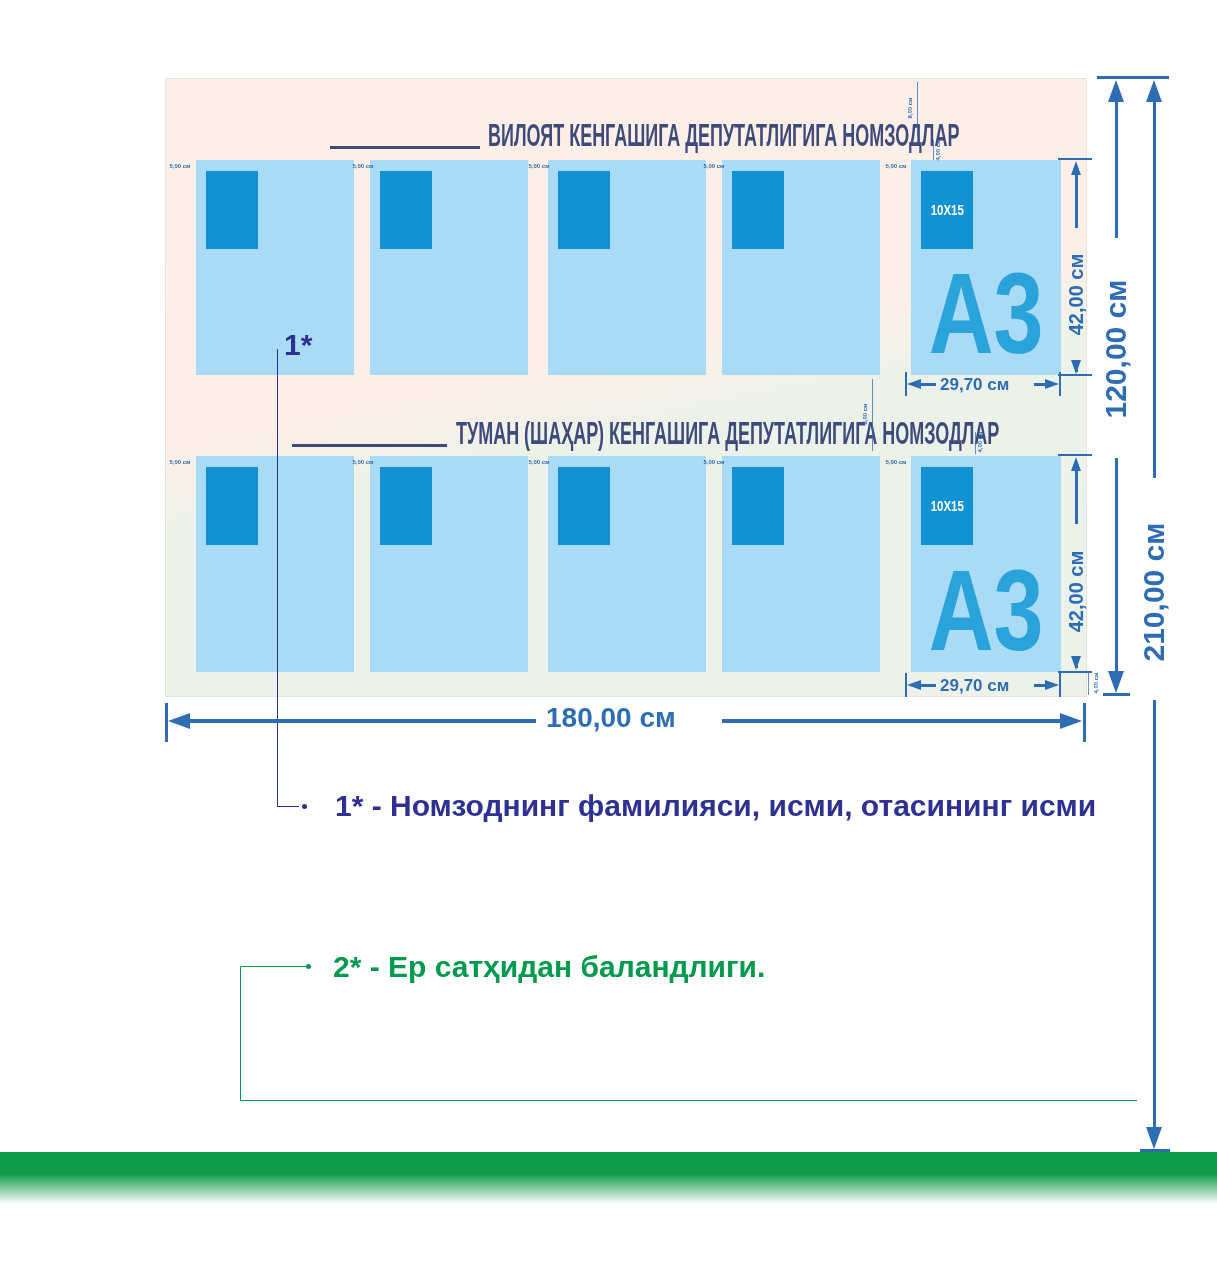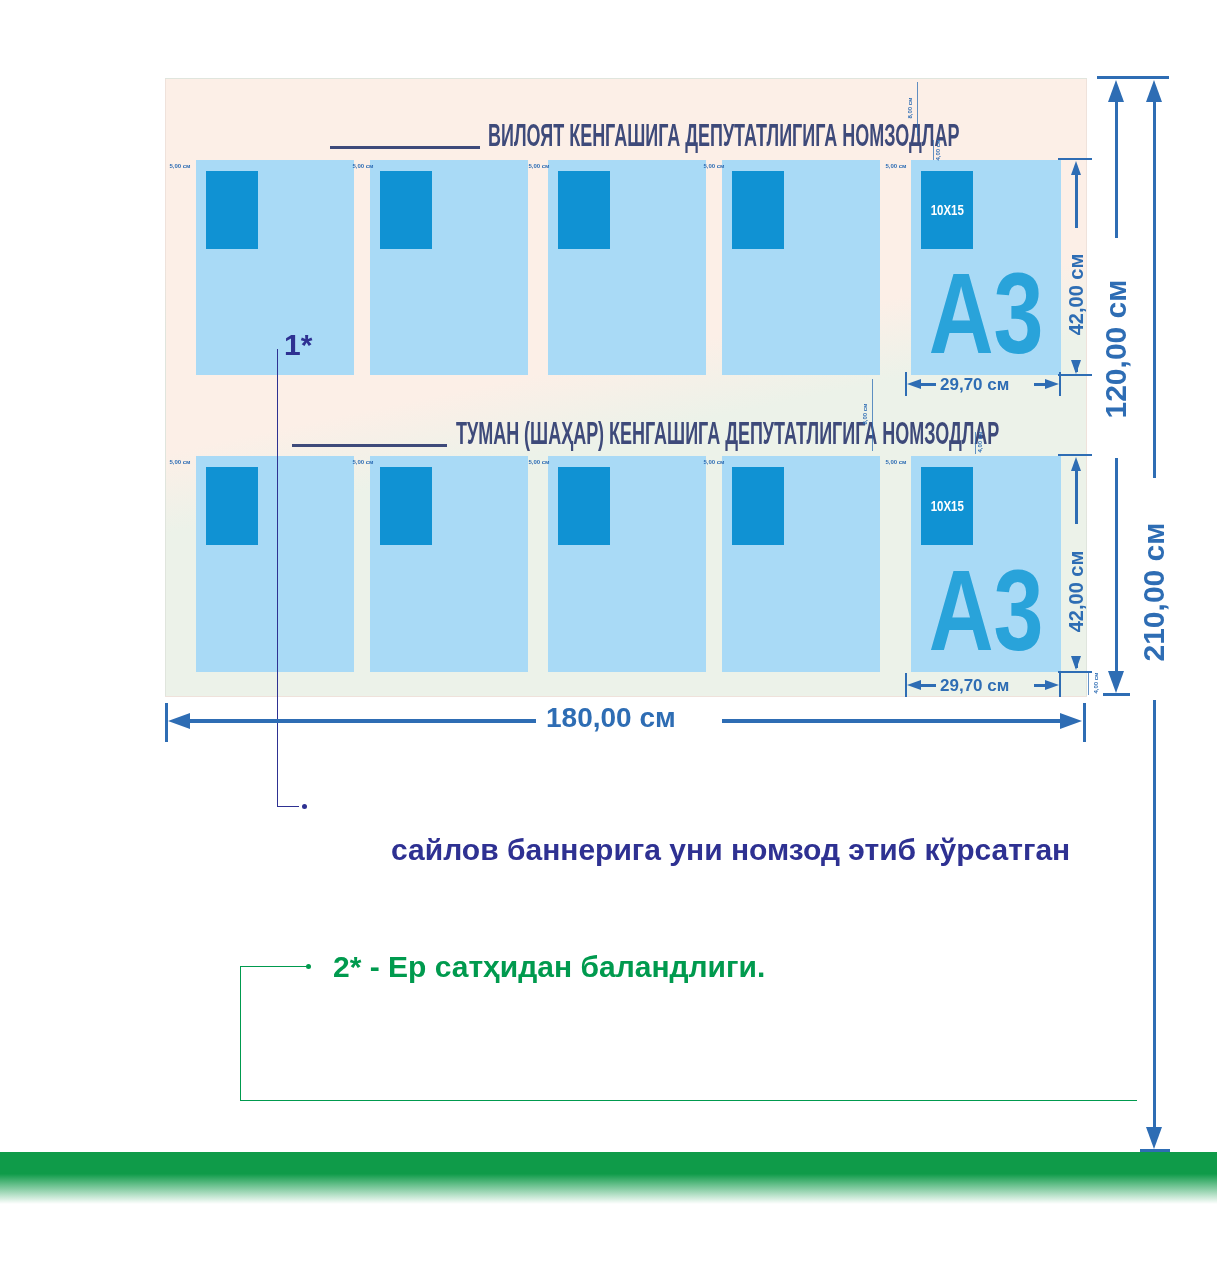--- a/index.html
+++ b/index.html
@@ -184,21 +184,21 @@
 
   <div class="abs tinyline" style="left:872px;top:379px;width:1px;height:72px;"></div>
   <div class="abs tiny vlab" style="left:845px;top:411px;width:40px;">8,00 см</div>
 
   <div class="abs tinyline" style="left:975px;top:432px;width:1px;height:22px;"></div>
   <div class="abs tiny vlab" style="left:960px;top:439px;width:40px;">4,00 см</div>
 
   <div class="abs tinyline" style="left:1088px;top:673px;width:1px;height:22px;"></div>
   <div class="abs tiny vlab" style="left:1076px;top:680px;width:40px;">4,00 см</div>
 
-  <div class="abs note1" style="left:391px;top:833px;">сайлов баннерига уни номзод этиб кўрсатган</div>
+  <div class="abs note1" style="left:335px;top:789px;">1* - Номзоднинг фамилияси, исми, отасининг исми</div>
 
   <div class="abs greenline" style="left:240px;top:966px;width:68px;height:1px;"></div>
   <div class="abs greenline" style="left:240px;top:966px;width:1px;height:134px;"></div>
   <div class="abs greenline" style="left:240px;top:1100px;width:897px;height:1px;"></div>
   <div class="abs dot-green" style="left:306px;top:964px;"></div>
   <div class="abs note2" style="left:333px;top:950px;">2* - Ер сатҳидан баландлиги.</div>
 
   <div class="abs ground"></div>
 
 </div>

